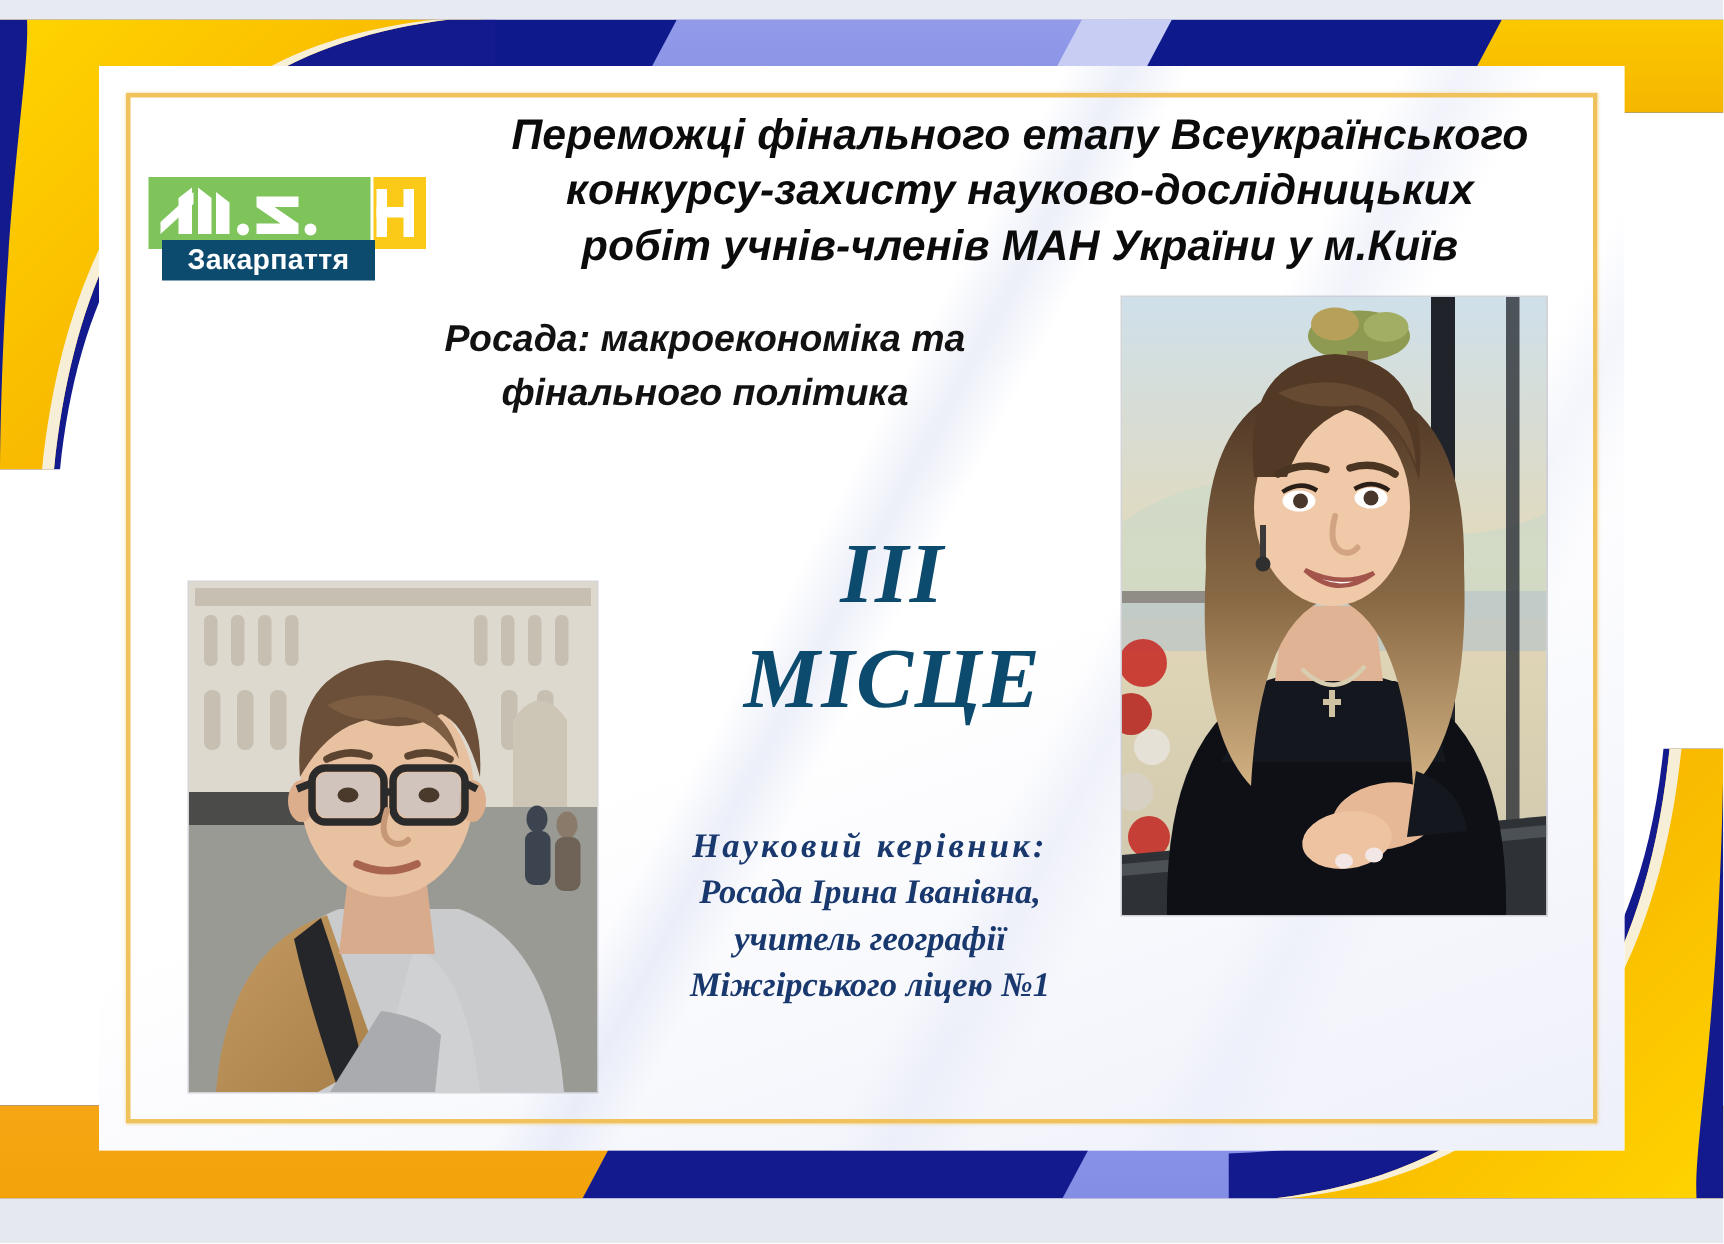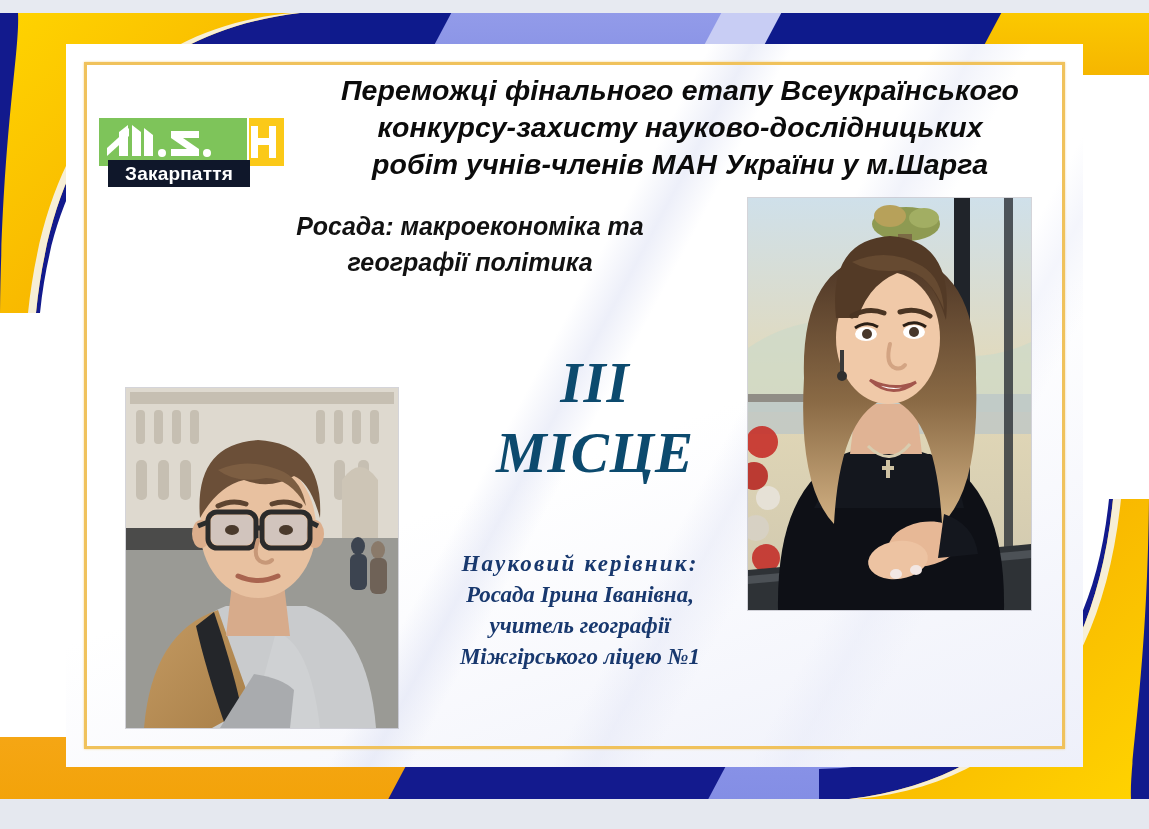--- a/index.html
+++ b/index.html
@@ -93,21 +93,21 @@
     position:absolute;left:0;top:0;width:148px;height:48px;background:#7ec45a;
   }
   .logo-yellow{
     position:absolute;left:150px;top:0;width:35px;height:48px;background:#fbc918;
   }
   .logo-mark{
     position:absolute;left:0;top:0;width:185px;height:48px;
   }
   .logo-sub{
     position:absolute;left:9px;top:42px;width:142px;height:27px;
-    background:#0f172a;color:#ffffff;
+    background:#0c4a6e;color:#ffffff;
     font:700 19px/27px "Liberation Sans",sans-serif;
     text-align:center;letter-spacing:.2px;
   }
 
   
   .headline{
     position:absolute;left:250px;top:72px;width:860px;
     text-align:center;
     font:italic 900 28.5px/37px "Liberation Sans",sans-serif;
     color:#0b0b0b;letter-spacing:.1px;
@@ -234,26 +234,26 @@
           <rect x="152" y="20" width="25" height="7"></rect>
           <rect x="170" y="8" width="7" height="32"></rect>
         </g>
       </svg>
       <div class="logo-sub">Закарпаття</div>
     </div>
 
     <div class="headline">
       <div>Переможці фінального етапу Всеукраїнського</div>
       <div>конкурсу-захисту науково-дослідницьких</div>
-      <div>робіт учнів-членів МАН України у м.Шарга</div>
+      <div>робіт учнів-членів МАН України у м.Київ</div>
     </div>
 
     <div class="section">
       <div>Росада: макроекономіка та</div>
-      <div>географії політика</div>
+      <div>фінального політика</div>
     </div>
 
 
     <div class="place">
       <div>III</div>
       <div>МІСЦЕ</div>
     </div>
 
     <div class="supervisor">
       <div class="lead">Науковий керівник:</div>

